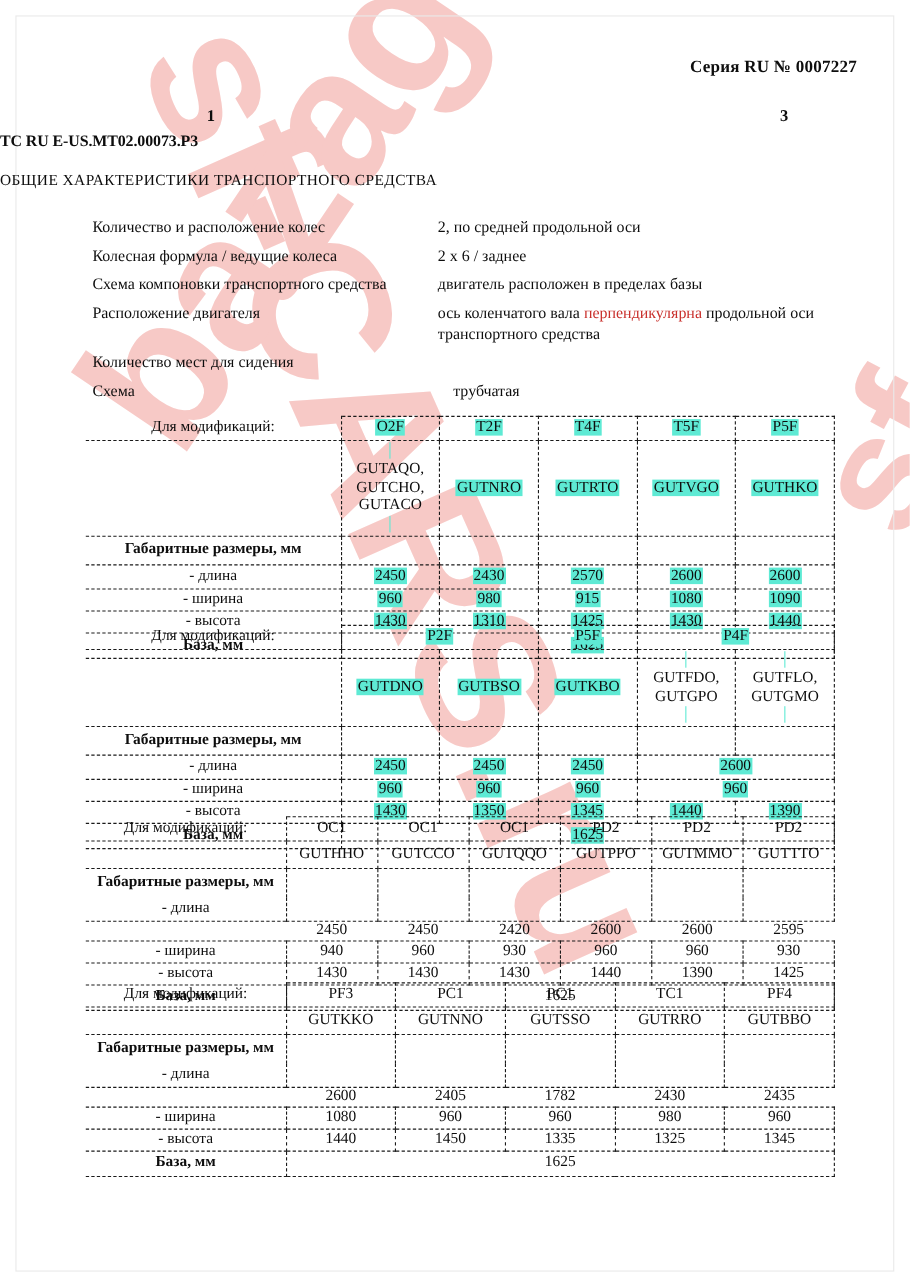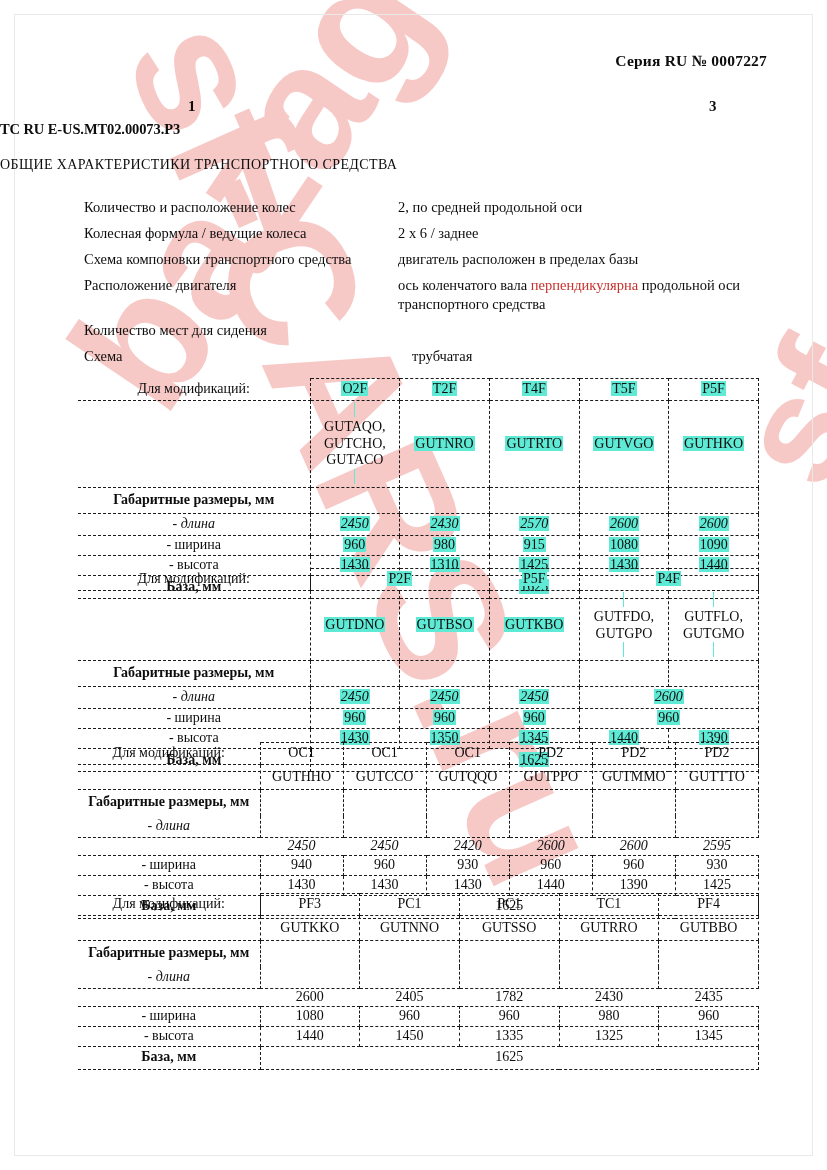--- a/index.html
+++ b/index.html
@@ -51,21 +51,21 @@
     font-size:150px;
     left:700px; top:430px;
     transform:rotate(-62deg);
     transform-origin: left top;
   }
 
   
   .content { position:relative; z-index:2; }
 
   .series {
-    position:absolute; right:60px; top:52px;
+    position:absolute; right:48px; top:52px;
     font-weight:700; font-size:15.5px;
     letter-spacing:0.2px;
   }
   .pg-left  { position:absolute; left:188px; top:98px; font-weight:700; font-size:15px; }
   .pg-right { position:absolute; left:709px; top:98px; font-weight:700; font-size:15px; }
 
   .doc-code {
     position:absolute; left:0; right:0; top:121px;
     font-weight:700; font-size:14.5px;
     letter-spacing:-0.1px;
@@ -120,21 +120,21 @@
 
   
   .t1 col.c0, .t2 col.c0 { width:232px; }
   .t3 col.c0, .t4 col.c0 { width:182px; }
 
   .r-h    { height:22px; }
   .r-code { height:25px; }
   .r-code3{ height:69px; }
   .r-code2{ height:47px; }
   .r-dim  { height:26px; }
-  .r-len  { height:22px;font-style:italic; }
+  .r-len  { height:22px; }
   .r-v    { height:20px; }
   .r-base { height:23px; }
 
   .nb-top    { border-top:none !important; }
   .nb-bottom { border-bottom:none !important; }
   .nb-left   { border-left:none !important; }
 </style>
 </head>
 <body>
 

